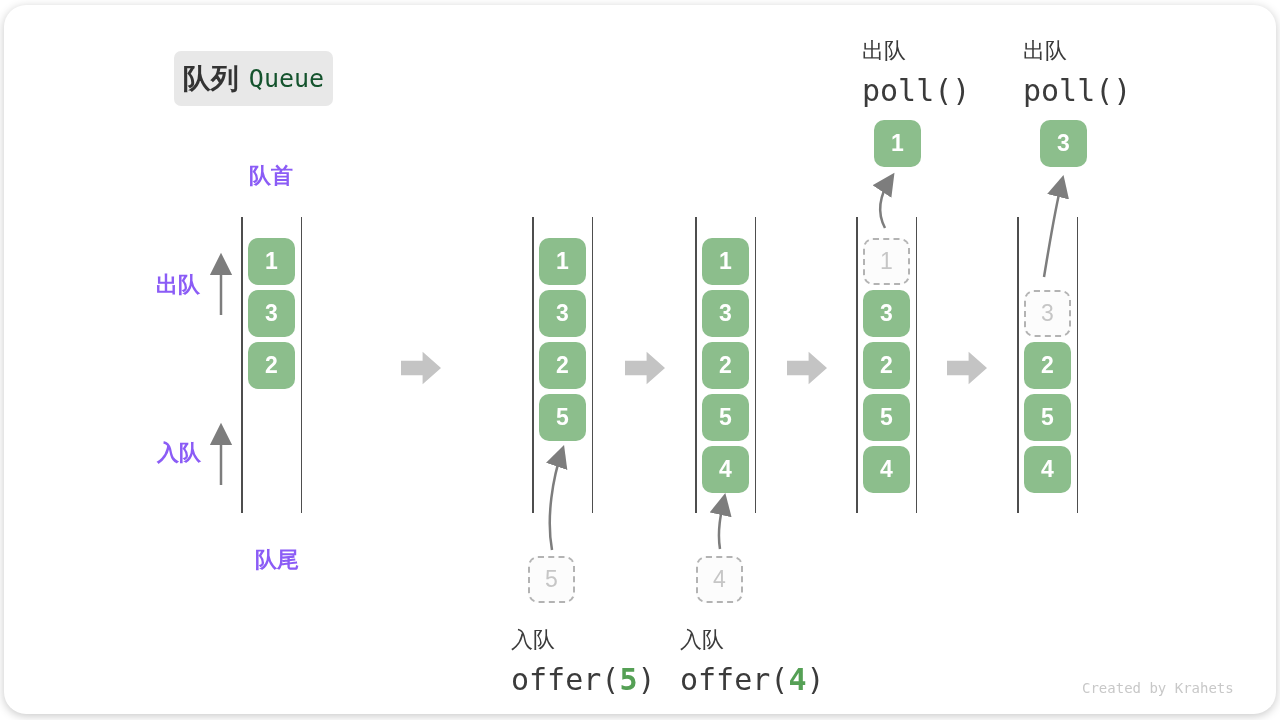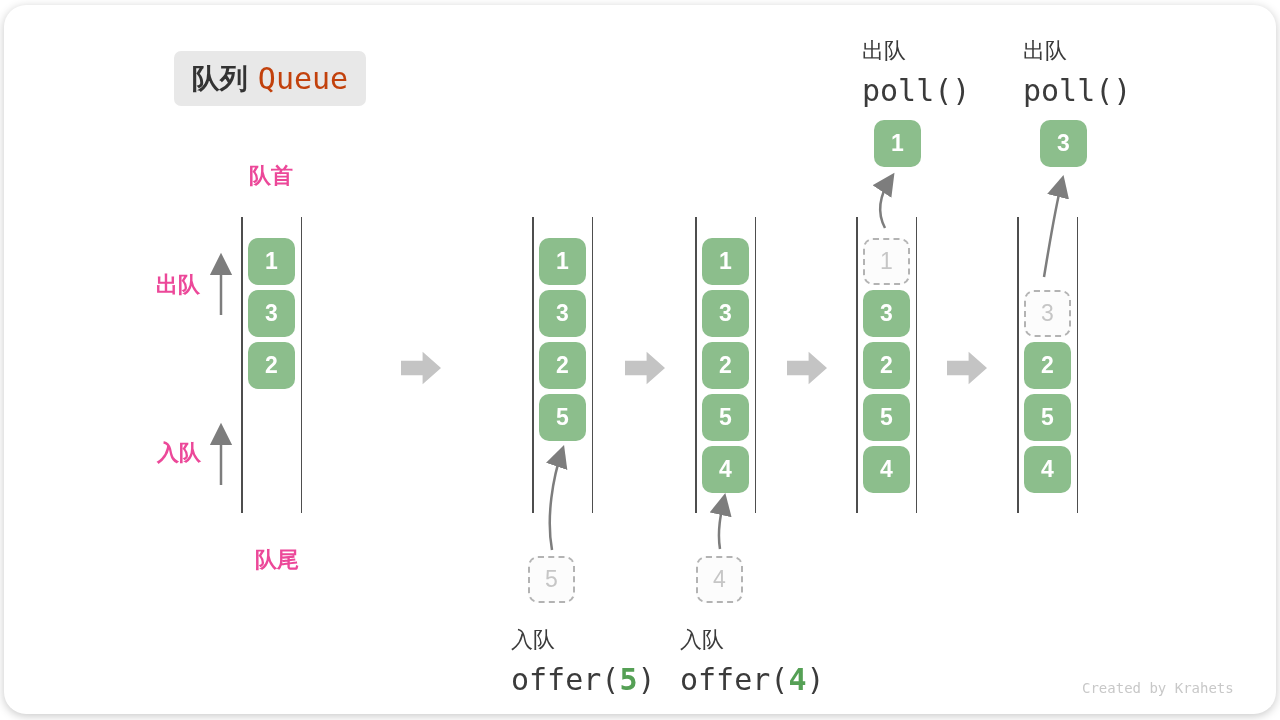--- a/index.html
+++ b/index.html
@@ -6,27 +6,27 @@
   *{box-sizing:border-box;}
   .canvas{
     position:absolute;left:4px;top:5px;width:1272px;height:709px;
     background:#ffffff;border-radius:22px;
     box-shadow:0 2px 10px rgba(0,0,0,0.22);
     font-family:"Liberation Sans","DejaVu Sans",sans-serif;
   }
   .abs{position:absolute;}
   
   .title-box{
-    left:170px;top:46px;width:192px;height:55px;background:#e8e8e8;border-radius:7px;
+    left:170px;top:46px;width:159px;height:55px;background:#e8e8e8;border-radius:7px;
     display:flex;align-items:center;justify-content:center;gap:10px;
   }
   .title-zh{font-size:28px;font-weight:700;color:#333333;}
-  .title-en{font-family:"DejaVu Sans Mono","Liberation Mono",monospace;font-size:30px;color:#c2410c;}
+  .title-en{font-family:"DejaVu Sans Mono","Liberation Mono",monospace;font-size:25px;color:#14532d;}
   
-  .zh-label{font-size:22px;font-weight:700;color:#ec4899;white-space:nowrap;}
+  .zh-label{font-size:22px;font-weight:700;color:#8b5cf6;white-space:nowrap;}
   .lbl-front{left:245px;top:156px;}
   .lbl-rear{left:251px;top:540px;}
   .lbl-dequeue-side{left:152px;top:265px;}
   .lbl-enqueue-side{left:153px;top:433px;}
   
   .op{white-space:nowrap;}
   .op .zh{font-size:22px;font-weight:500;color:#3b3b3b;display:block;margin-bottom:7px;}
   .op .code{font-family:"DejaVu Sans Mono","Liberation Mono",monospace;font-size:30px;color:#3b3b3b;display:block;}
   .op .code .arg{color:#55a055;font-weight:700;}
   .op-poll-1{left:858px;top:31px;}

